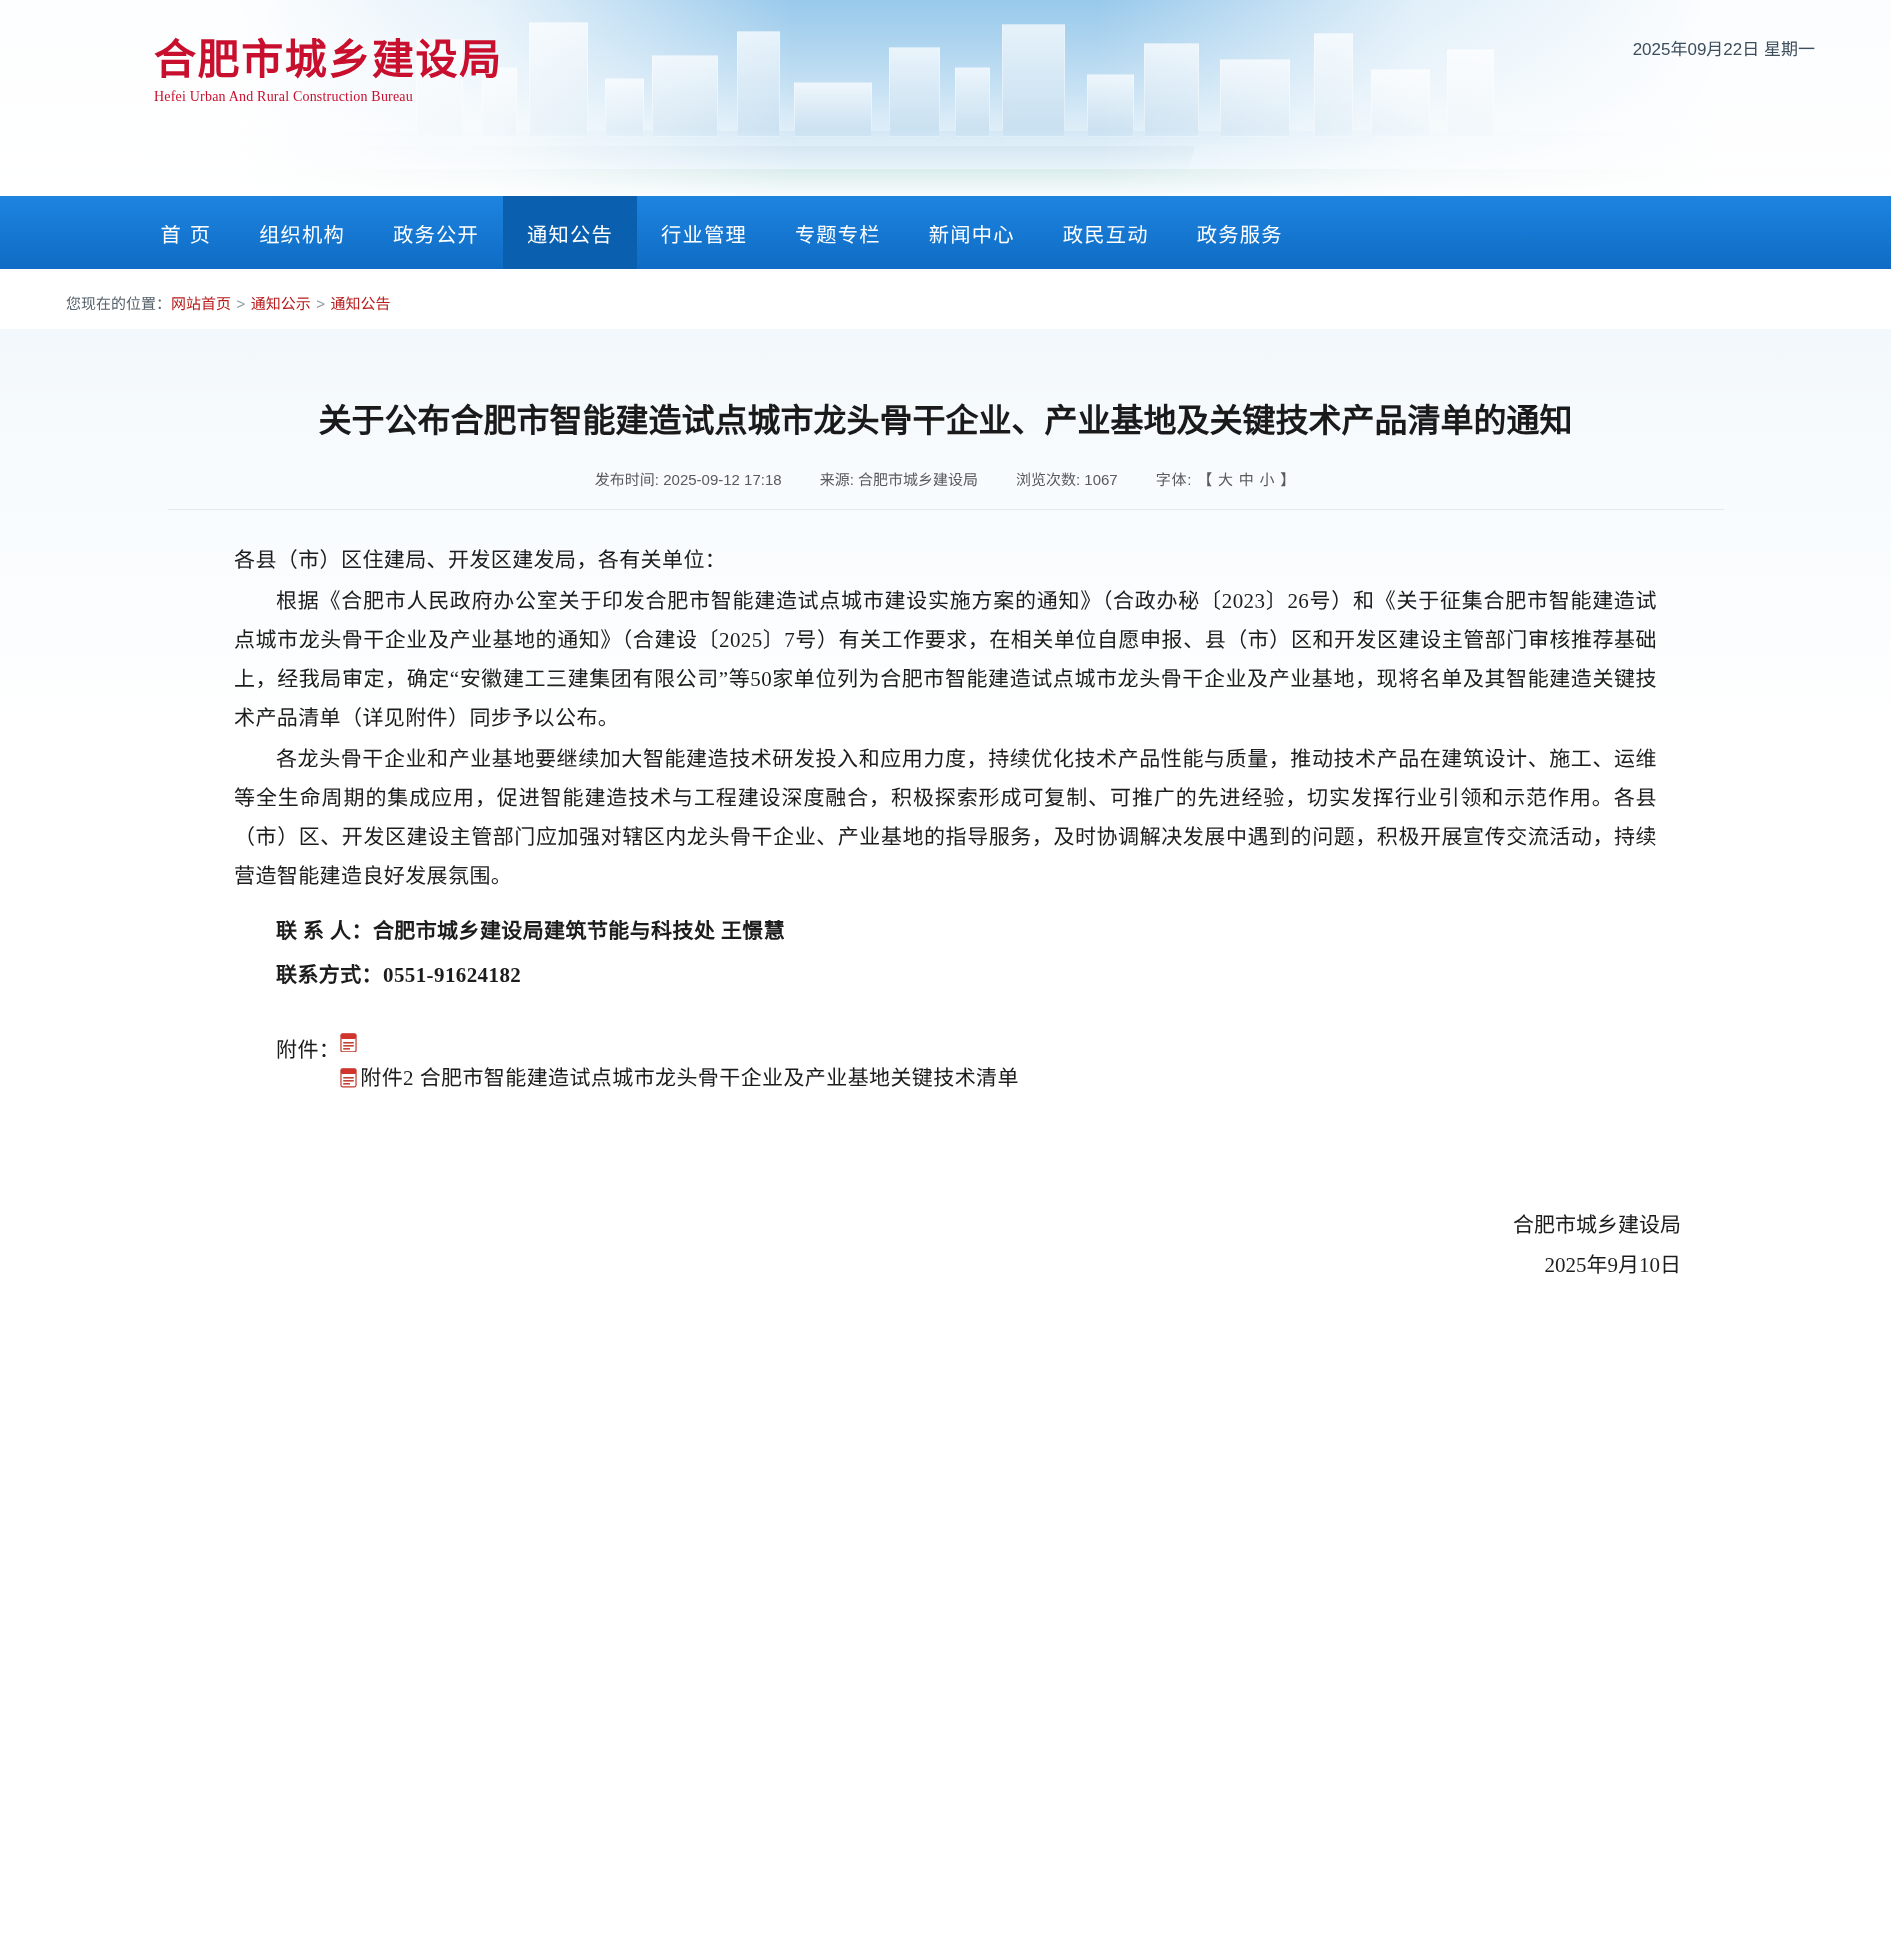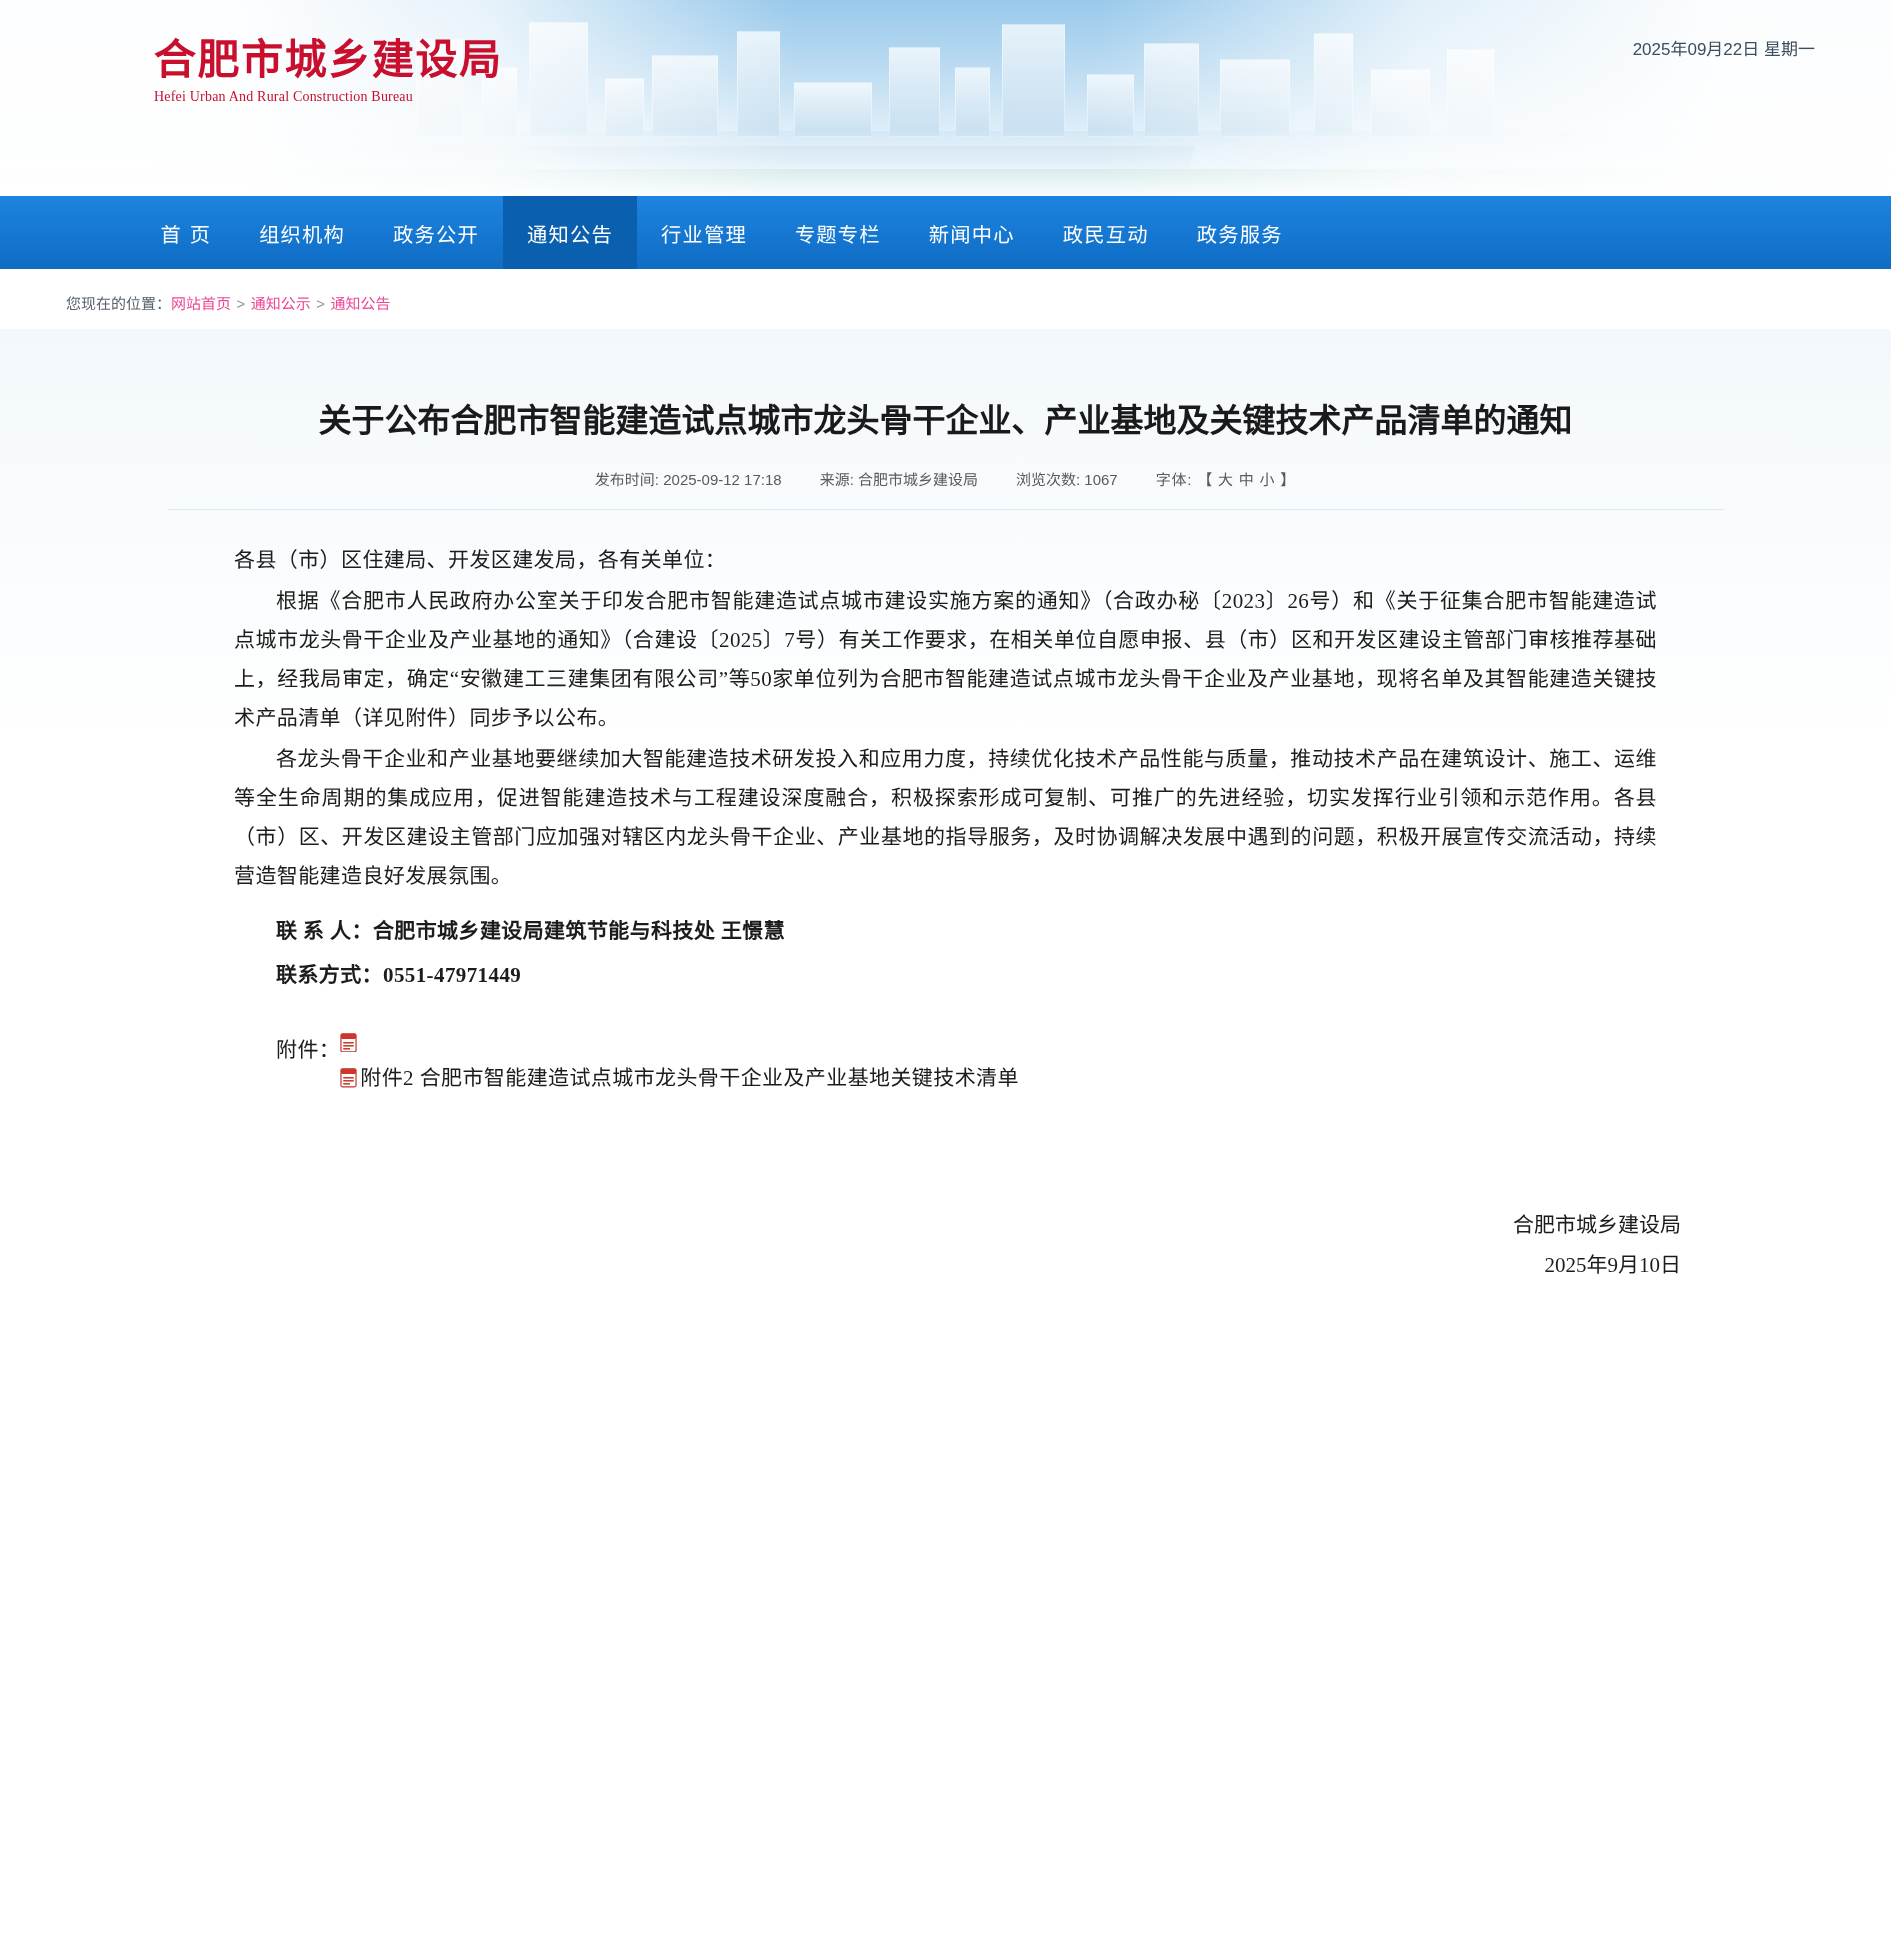--- a/index.html
+++ b/index.html
@@ -160,21 +160,21 @@
 
   
   .crumb-wrap {
     background: #ffffff;
     padding: 23px 0 15.6px 66px;
   }
   .crumb {
     font-size: 15px;
     color: #58626b;
   }
-  .crumb a { color: #ec4899; text-decoration: none; }
+  .crumb a { color: #b91c1c; text-decoration: none; }
   .crumb .sep { margin: 0 5.5px; color: #8b949c; }
 
   
   .page-body {
     position: relative;
     background: linear-gradient(180deg, #f3f8fc 0%, #f7fbfd 14%, #ffffff 40%, #ffffff 100%);
     padding-bottom: 47px;
   }
   .article {
     width: 1603px;
@@ -353,21 +353,21 @@
     <div class="content">
       <p class="salutation">各县（市）区住建局、开发区建发局，各有关单位：</p>
       <p class="indent">根据《合肥市人民政府办公室关于印发合肥市智能建造试点城市建设实施方案的通知》（合政办秘〔2023〕26号）和《关于征集合肥市智能建造试点城市龙头骨干企业及产业基地的通知》（合建设〔2025〕7号）有关工作要求，在相关单位自愿申报、县（市）区和开发区建设主管部门审核推荐基础上，经我局审定，确定“安徽建工三建集团有限公司”等50家单位列为合肥市智能建造试点城市龙头骨干企业及产业基地，现将名单及其智能建造关键技术产品清单（详见附件）同步予以公布。</p>
       <p class="indent">各龙头骨干企业和产业基地要继续加大智能建造技术研发投入和应用力度，持续优化技术产品性能与质量，推动技术产品在建筑设计、施工、运维等全生命周期的集成应用，促进智能建造技术与工程建设深度融合，积极探索形成可复制、可推广的先进经验，切实发挥行业引领和示范作用。各县（市）区、开发区建设主管部门应加强对辖区内龙头骨干企业、产业基地的指导服务，及时协调解决发展中遇到的问题，积极开展宣传交流活动，持续营造智能建造良好发展氛围。</p>
 
       <div class="contact-block">
         <p>
           <span>联 系 人：</span><span>合肥市城乡建设局建筑节能与科技处 王憬慧</span>
         </p>
         <p>
-          <span>联系方式：</span><span>0551-47971449</span>
+          <span>联系方式：</span><span>0551-91624182</span>
         </p>
       </div>
 
       <div class="attach-block">
         <span class="attach-label">附件：</span><span class="attach-list">
           <span class="attach-item">
             <span class="pdf-icon">
               <svg viewBox="0 0 22 26">
                 <rect x="1" y="1" width="20" height="24" rx="2" fill="#ffffff" stroke="#c0392b" stroke-width="1.6"></rect>
                 <rect x="1" y="1" width="20" height="7" rx="2" fill="#d0342c"></rect>

